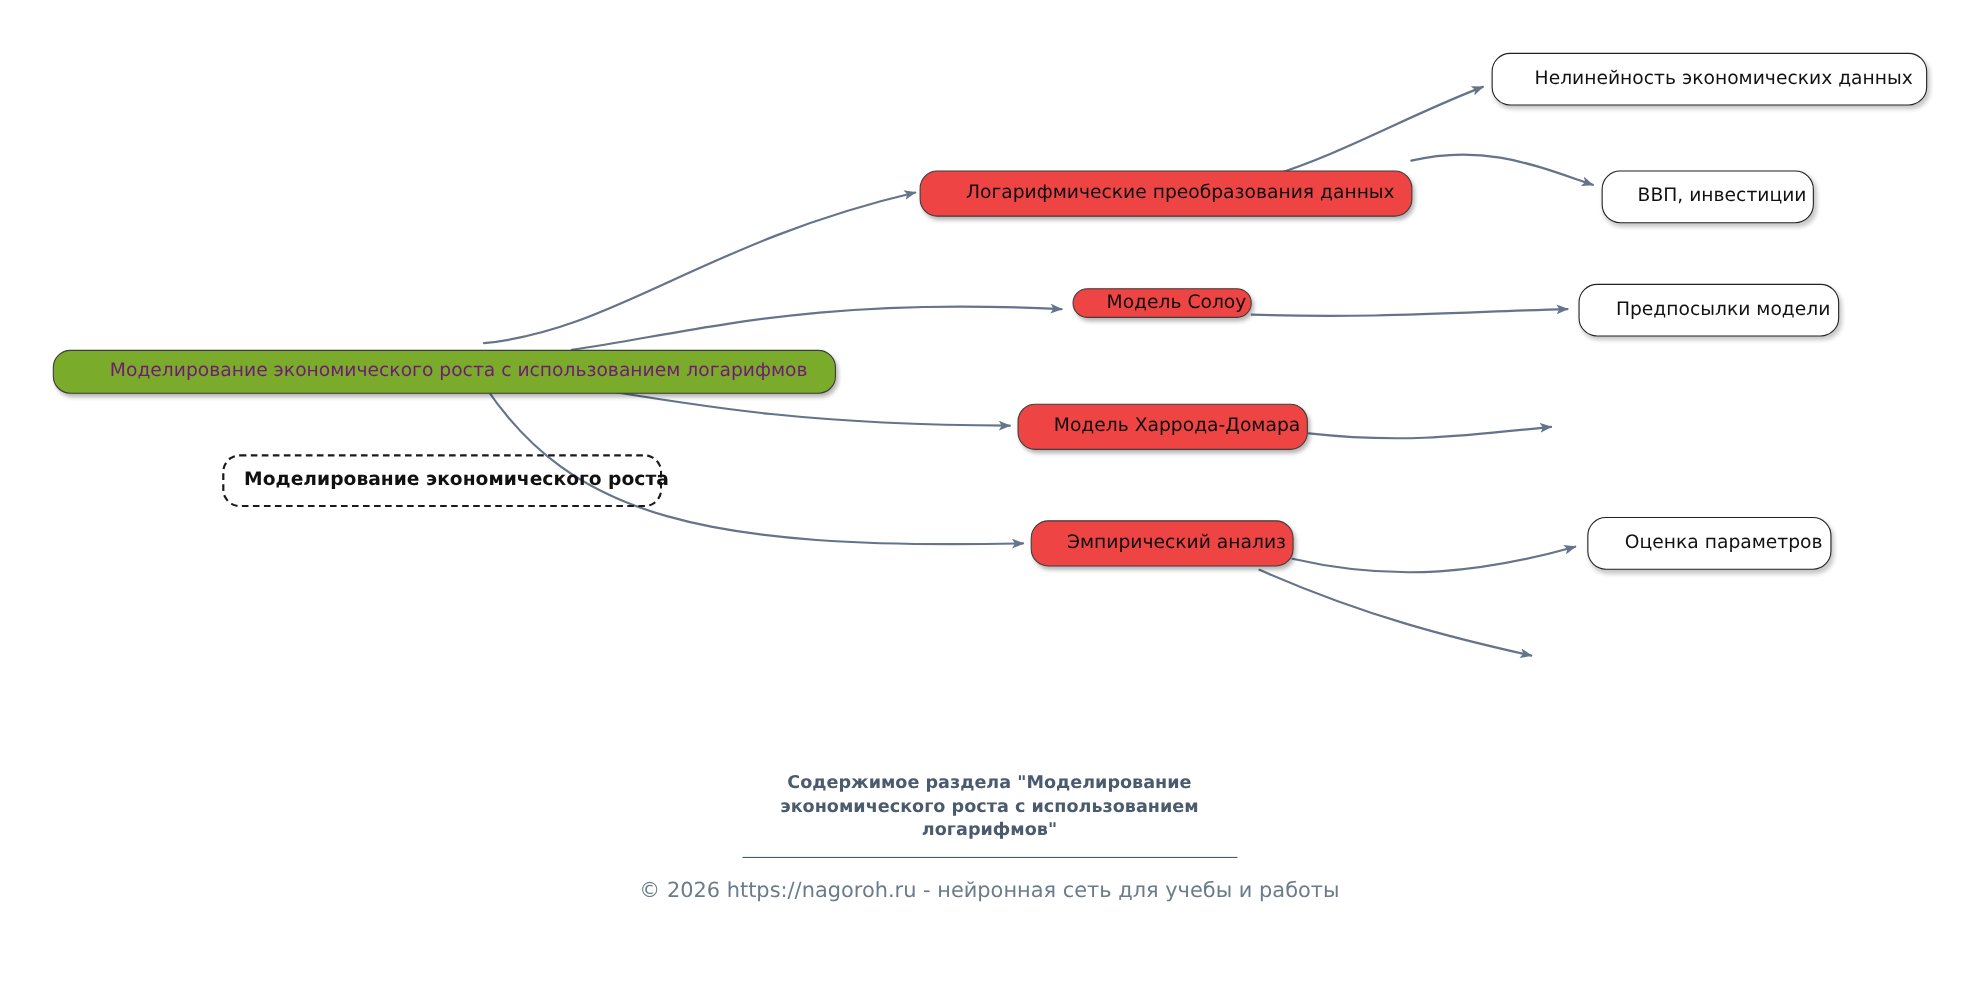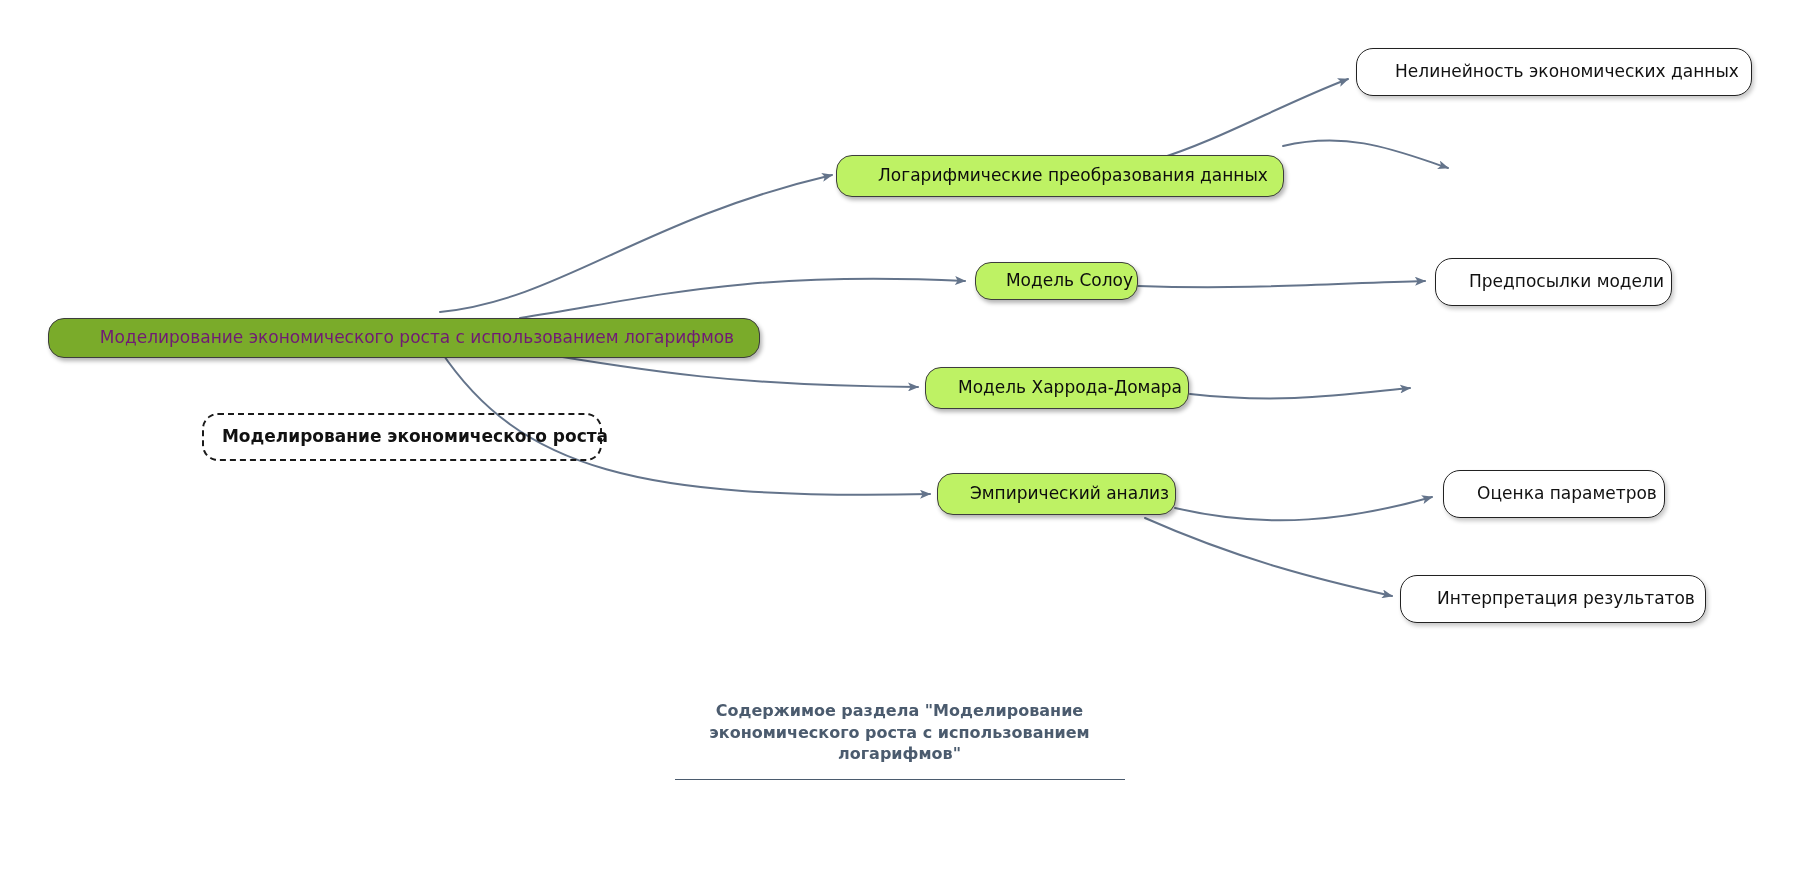--- a/index.html
+++ b/index.html
@@ -55,21 +55,21 @@
 
   .node-root {
     background: #7aab2a;
     border: 1.6px solid #3d3d3d;
     color: #701a75;
     font-size: 17px;
     box-shadow: 2px 3px 4px rgba(0,0,0,0.30);
   }
 
   .node-branch {
-    background: #bef264;
+    background: #ef4444;
     border: 1.6px solid #3d3d3d;
     color: #0d0d0d;
     font-size: 17px;
     box-shadow: 2px 3px 4px rgba(0,0,0,0.30);
   }
 
   .node-leaf {
     background: #ffffff;
     border: 1.8px solid #222222;
     color: #111111;
@@ -157,44 +157,45 @@
   </div>
 
   <div class="node node-branch" style="left:836px; top:155px; width:448px; height:42px;">
     <span>Логарифмические преобразования данных</span>
   </div>
 
   <div class="node node-leaf" style="left:1356px; top:48px; width:396px; height:48px;">
     <span>Нелинейность экономических данных</span>
   </div>
 
-
-  <div class="node node-branch" style="left:975px; top:262px; width:163px; height:38px;align-items:center;">
+  <div class="node node-leaf" style="left:1456px; top:155px; width:193px; height:48px;">
+    <span>ВВП, инвестиции</span>
+  </div>
+
+  <div class="node node-branch" style="left:975px; top:262px; width:163px; height:27px;align-items:center;">
     <span>Модель Солоу</span>
   </div>
 
   <div class="node node-leaf" style="left:1435px; top:258px; width:237px; height:48px;text-align:center;">
     <span>Предпосылки модели</span>
   </div>
 
   <div class="node node-branch" style="left:925px; top:367px; width:264px; height:42px;">
     <span>Модель Харрода-Домара</span>
   </div>
 
 
   <div class="node node-branch" style="left:937px; top:473px; width:239px; height:42px;">
     <span>Эмпирический анализ</span>
   </div>
 
   <div class="node node-leaf" style="left:1443px; top:470px; width:222px; height:48px;text-align:right;">
     <span>Оценка параметров</span>
   </div>
 
-  <div class="node node-leaf" style="left:1400px; top:575px; width:306px; height:48px;">
-    <span>Интерпретация результатов</span>
-  </div>
 
   <div id="footer">
     <div id="footer-caption">Содержимое раздела "Моделирование экономического роста с использованием логарифмов"</div>
     <div id="footer-divider"></div>
+    <div id="footer-copyright">© 2026 https://nagoroh.ru - нейронная сеть для учебы и работы</div>
   </div>
 
 </div>
 
 </body></html>

